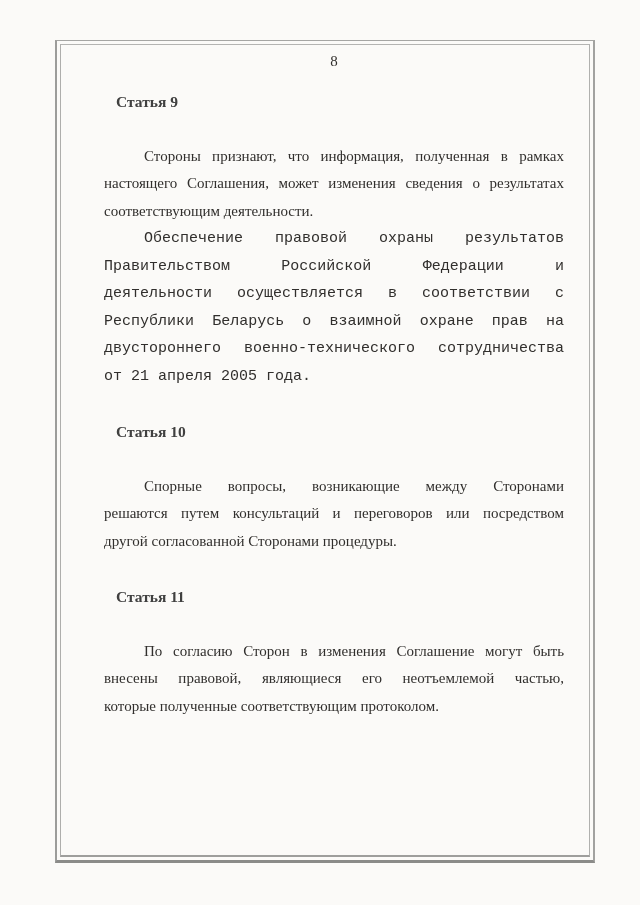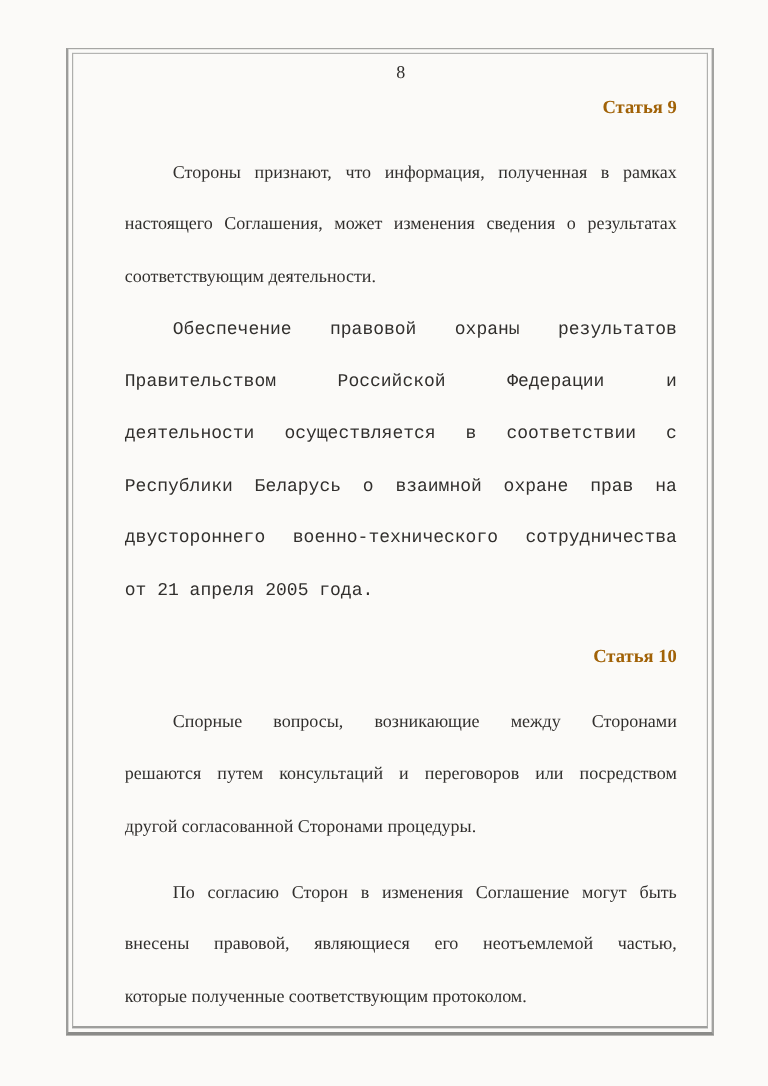--- a/index.html
+++ b/index.html
@@ -45,42 +45,41 @@
     top: 48px;
     width: 460px;
   }
   .pagenum {
     text-align: center;
     font-size: 15px;
     line-height: 27.5px;
     height: 27.5px;
   }
   .article-title {
-    margin: 0;
-    text-align: right;
+    margin: 12px;
+    text-align: left;
     font-size: 15.5px;
     font-weight: bold;
     line-height: 27.5px;
     height: 27.5px;
-    color: #a16207;
+    color: #404040;
   }
   .article-title.gap-above { margin-top: 27.5px; }
   .para {
     margin: 27.5px 0 0 0;
   }
   .para.flush { margin-top: 0; font-family: Liberation Mono, monospace; }
   .line {
     font-size: 15px;
     line-height: 27.5px;
     height: 27.5px;
     text-align: justify;
     text-align-last: justify;
     white-space: normal;
     overflow: hidden;
-    margin-top: 16px;
   }
   .line.first { text-indent: 40px; }
   .line.last  { text-align-last: left; }
 </style>
 </head>
 <body>
 
 <div class="paper">
 
   <div class="frame-outer">
@@ -109,20 +108,21 @@
     </div>
 
     <h2 class="article-title gap-above">Статья 10</h2>
 
     <div class="para">
       <div class="line first">Спорные вопросы, возникающие между Сторонами</div>
       <div class="line">решаются путем консультаций и переговоров или посредством</div>
       <div class="line last">другой согласованной Сторонами процедуры.</div>
     </div>
 
+    <h2 class="article-title gap-above">Статья 11</h2>
 
     <div class="para">
       <div class="line first">По согласию Сторон в изменения Соглашение могут быть</div>
       <div class="line">внесены правовой, являющиеся его неотъемлемой частью,</div>
       <div class="line last">которые полученные соответствующим протоколом.</div>
     </div>
 
   </div>
 </div>
 

